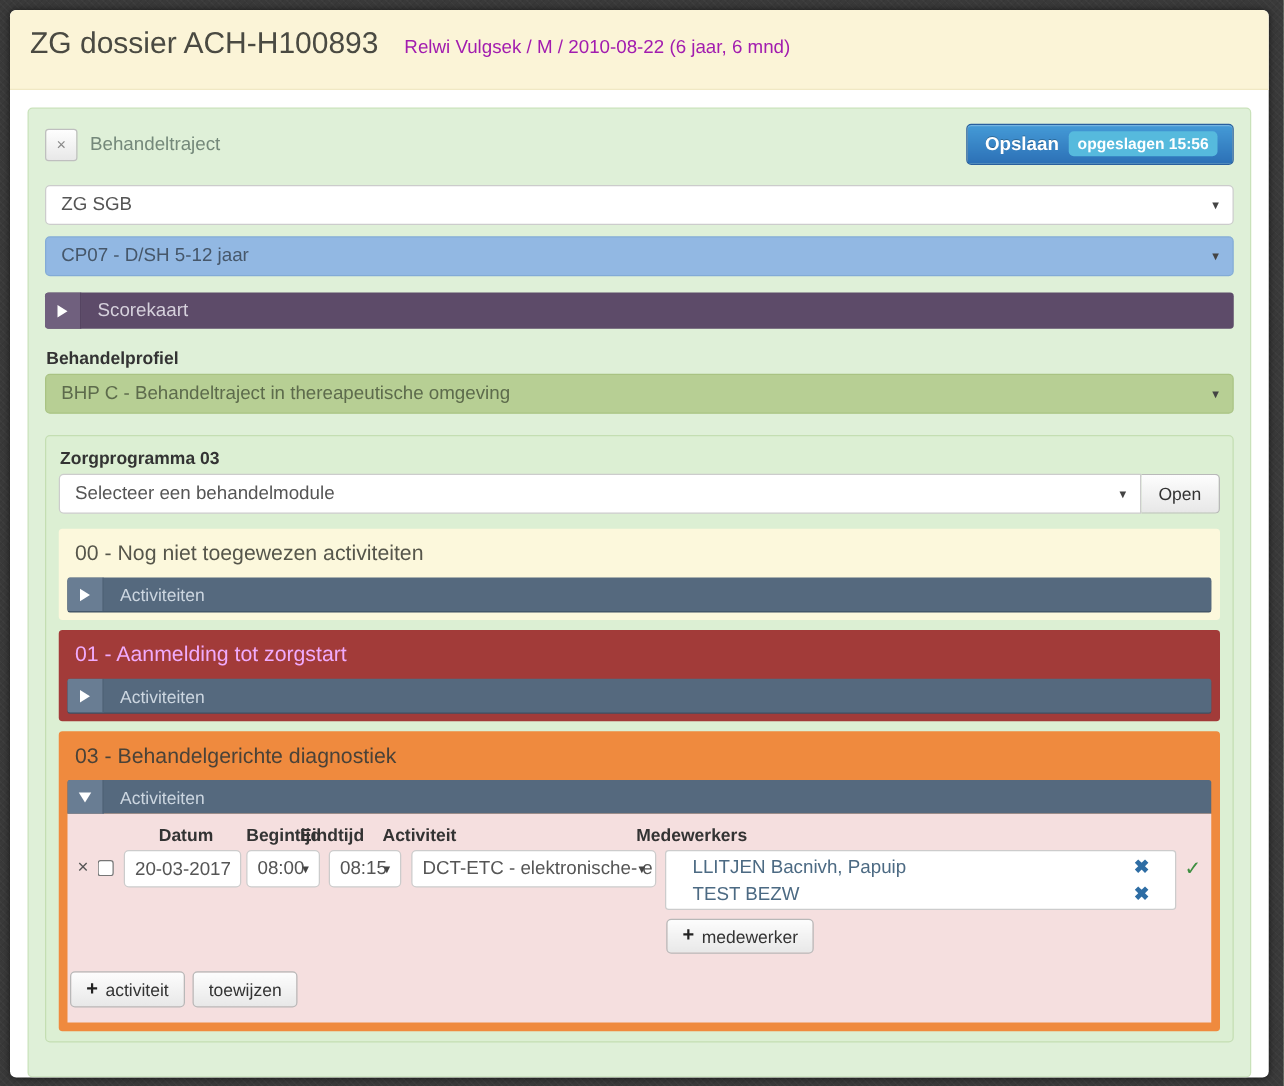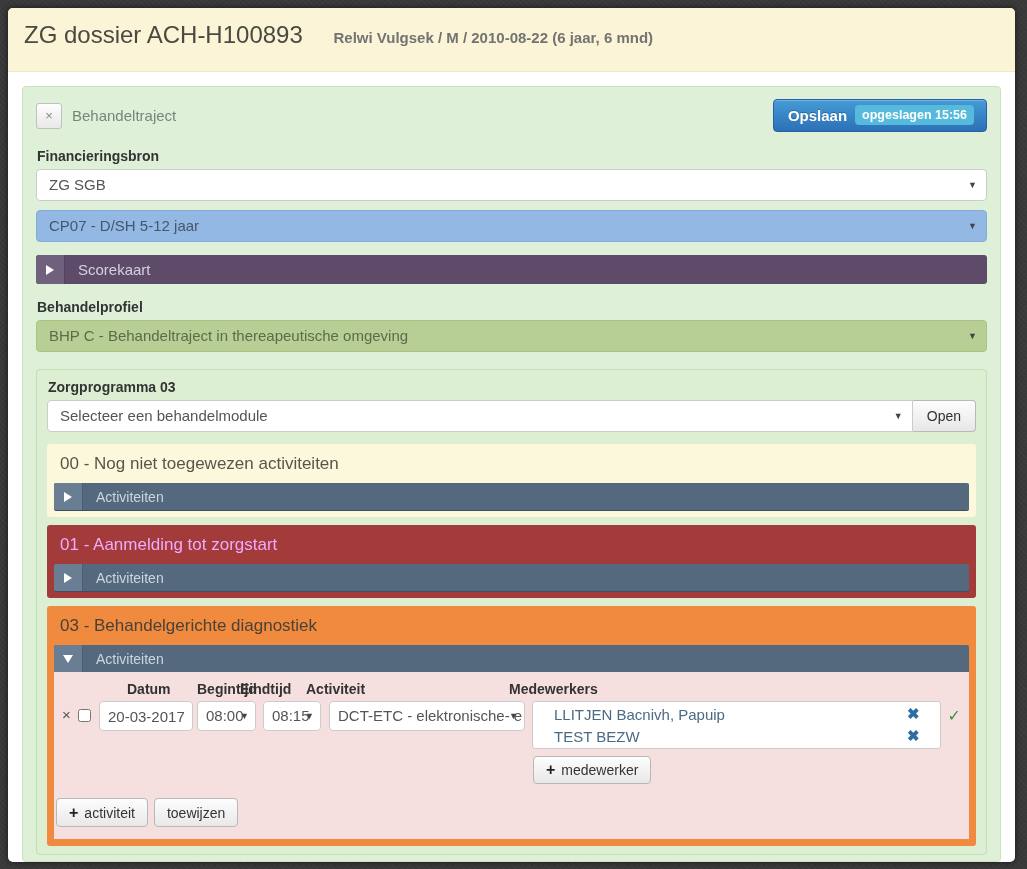--- a/index.html
+++ b/index.html
@@ -17,21 +17,21 @@
     position: absolute; left: 8px; top: 8px; right: 12px; bottom: 7px;
     background: #fff; border-radius: 5px; overflow: hidden;
     box-shadow: 0 0 6px rgba(0,0,0,0.6);
   }
   
   .masthead {
     background: #fbf4d7; height: 64px; padding: 13px 16px 0 16px;
     border-bottom: 1px solid #f0e8c4;
   }
   .masthead h1 { font-size: 24px; font-weight: 400; color: #4a4a42; letter-spacing: 0; }
-  .masthead small { font-size: 15px; color: #737373; font-weight: 700; margin-left: 24px; }
+  .masthead small { font-size: 15px; color: #a21caf; font-weight: 400; margin-left: 14px; }
   
   .panel {
     margin: 14px 14px 0 14px; background: #dff0d8;
     border: 1px solid #c9e2ba; border-radius: 4px;
     padding: 12px 13px 8px 13px; height: 776px; overflow: hidden;
   }
   .panel-head { display: flex; align-items: center; margin-bottom: 16px; }
   .btn-close {
     width: 26px; height: 26px; background: linear-gradient(#fefefe,#e8e8e8);
     border: 1px solid #bfbfbf; border-radius: 3px; color: #8a8a8a;
@@ -146,21 +146,20 @@
       <div class="btn-close">
         <span>×</span>
       </div>
       <span class="panel-title">Behandeltraject</span>
       <div class="btn-save">
         <span class="lbl">Opslaan</span>
         <span class="badge">opgeslagen 15:56</span>
       </div>
     </div>
 
-    <span class="flabel">Financieringsbron</span>
     <div class="sel">
       <span>ZG SGB</span>
       <span class="caret">▼</span>
     </div>
 
     <div class="sel blue">
       <span>CP07 - D/SH 5-12 jaar</span>
       <span class="caret">▼</span>
     </div>
 

